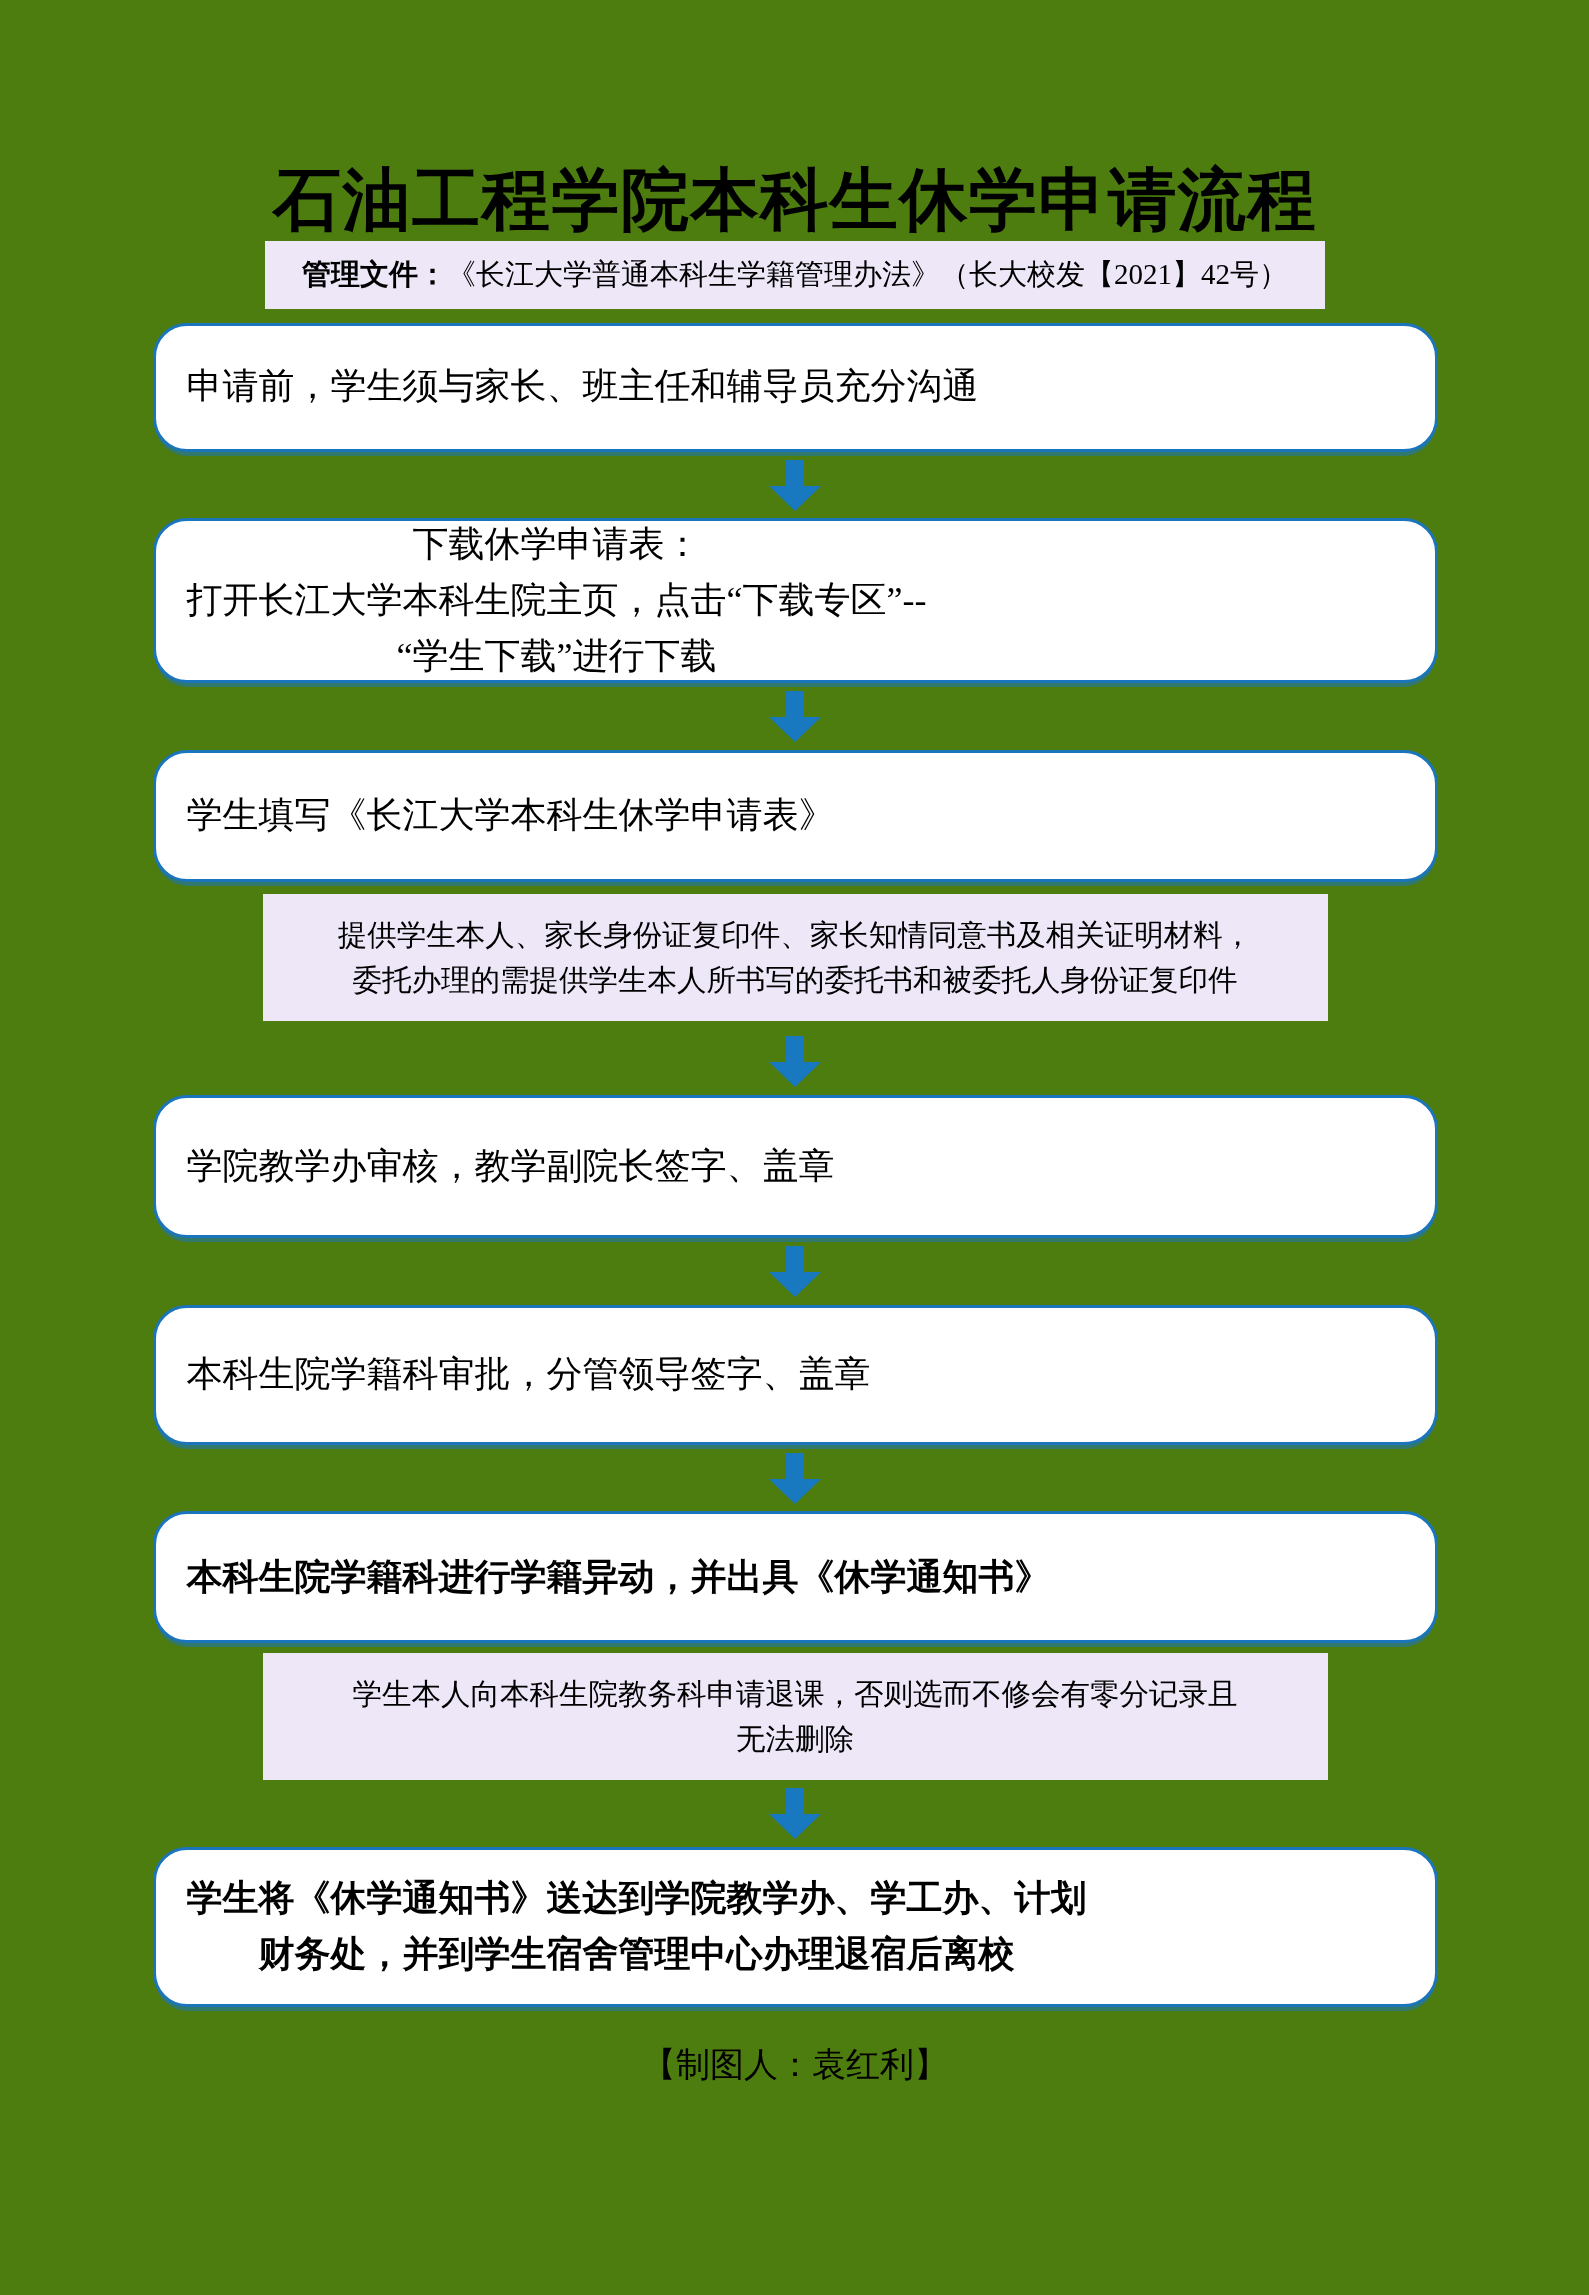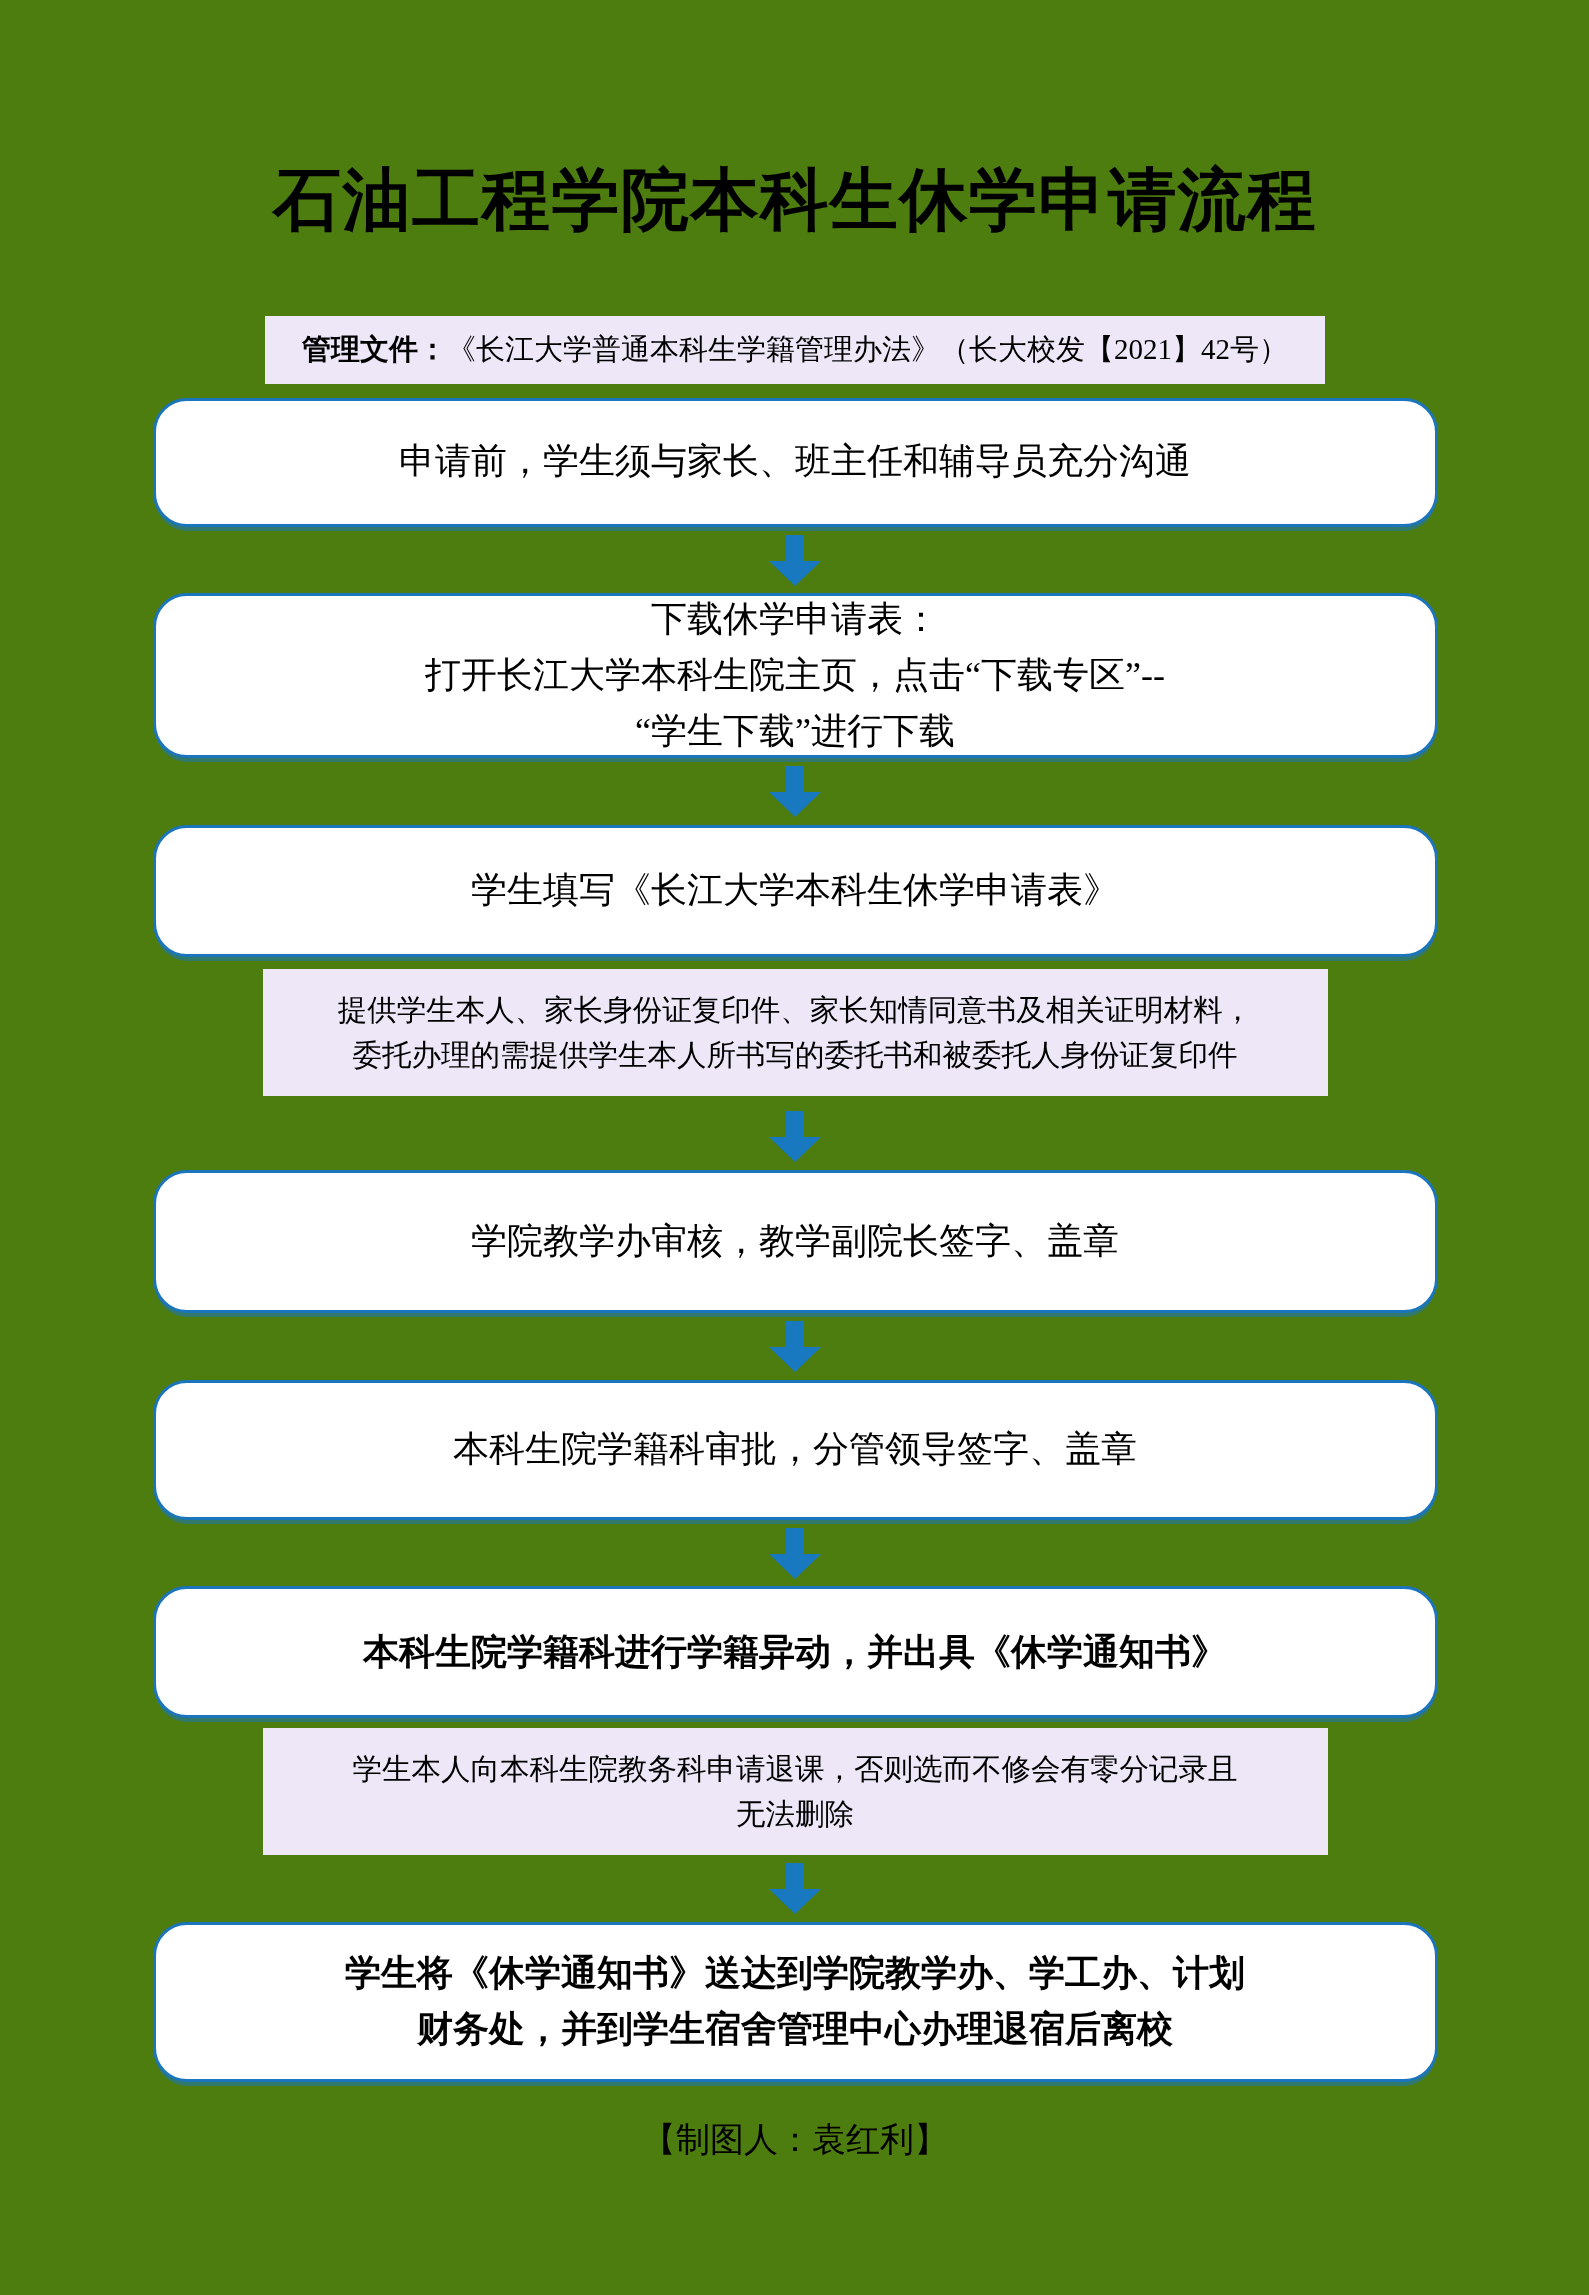--- a/index.html
+++ b/index.html
@@ -27,21 +27,20 @@
     letter-spacing: 1.6px;
     color: #000000;
   }
   .note {
     box-sizing: border-box;
     margin: 0 auto;
     background: #EEE7F8;
     text-align: center;
   }
   .note-mgmt {
-    margin-top: 75px;
     width: 1060px;
     padding: 12.4px 26px;
     font-size: 29px;
     line-height: 1.5;
     font-family: "Liberation Serif", serif;
   }
   .note-mgmt .note-label {
     font-family: "Liberation Sans", sans-serif;
     font-weight: 700;
   }
@@ -55,21 +54,20 @@
   .flow-box {
     box-sizing: border-box;
     width: 1285px;
     margin: 0 auto;
     border: 3.1px solid #1B75BC;
     border-radius: 34px;
     background: #ffffff;
     box-shadow: 0 6.2px 0 -2.3px rgba(27, 117, 188, 0.55);
     display: flex;
     align-items: center;
-    justify-content: center;
     text-align: center;
     font-size: 36px;
     line-height: 1.55;
     padding: 7.8px 31px;
   }
   .flow-box .box-text {
     white-space: pre-line;
   }
   .box-1 { margin-top: 14px; height: 129px; }
   .box-2 { height: 165px; }

